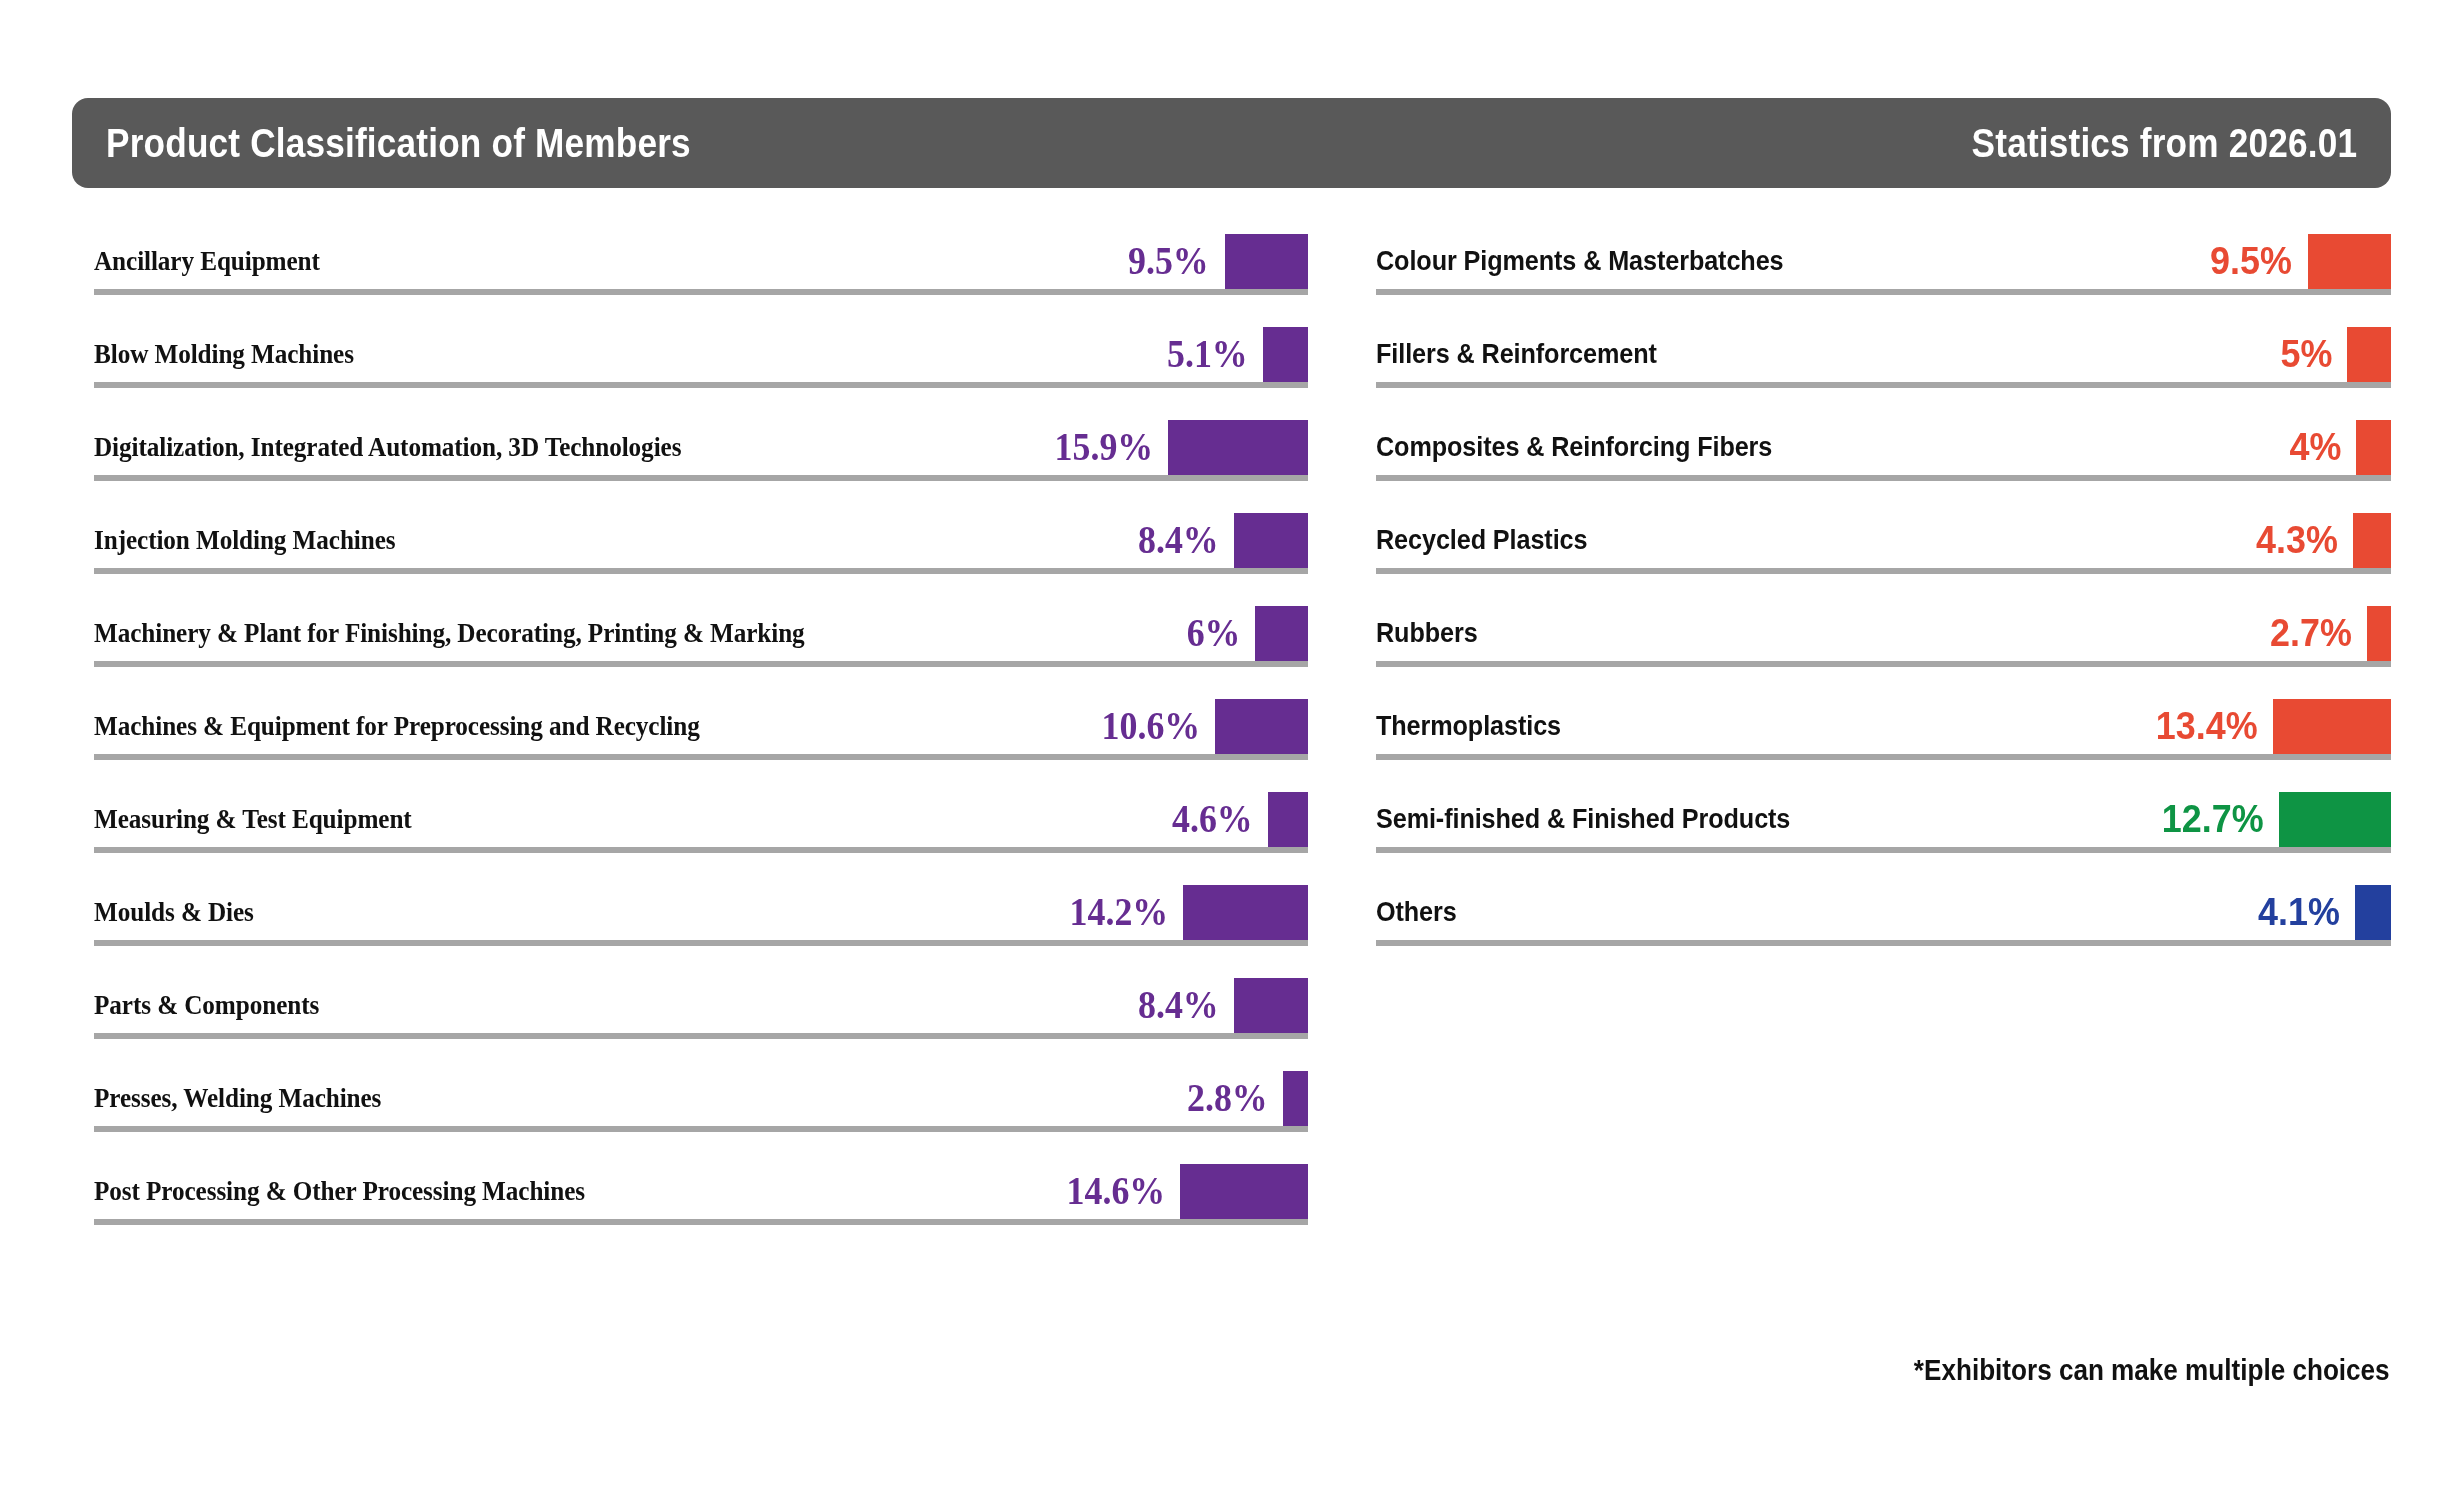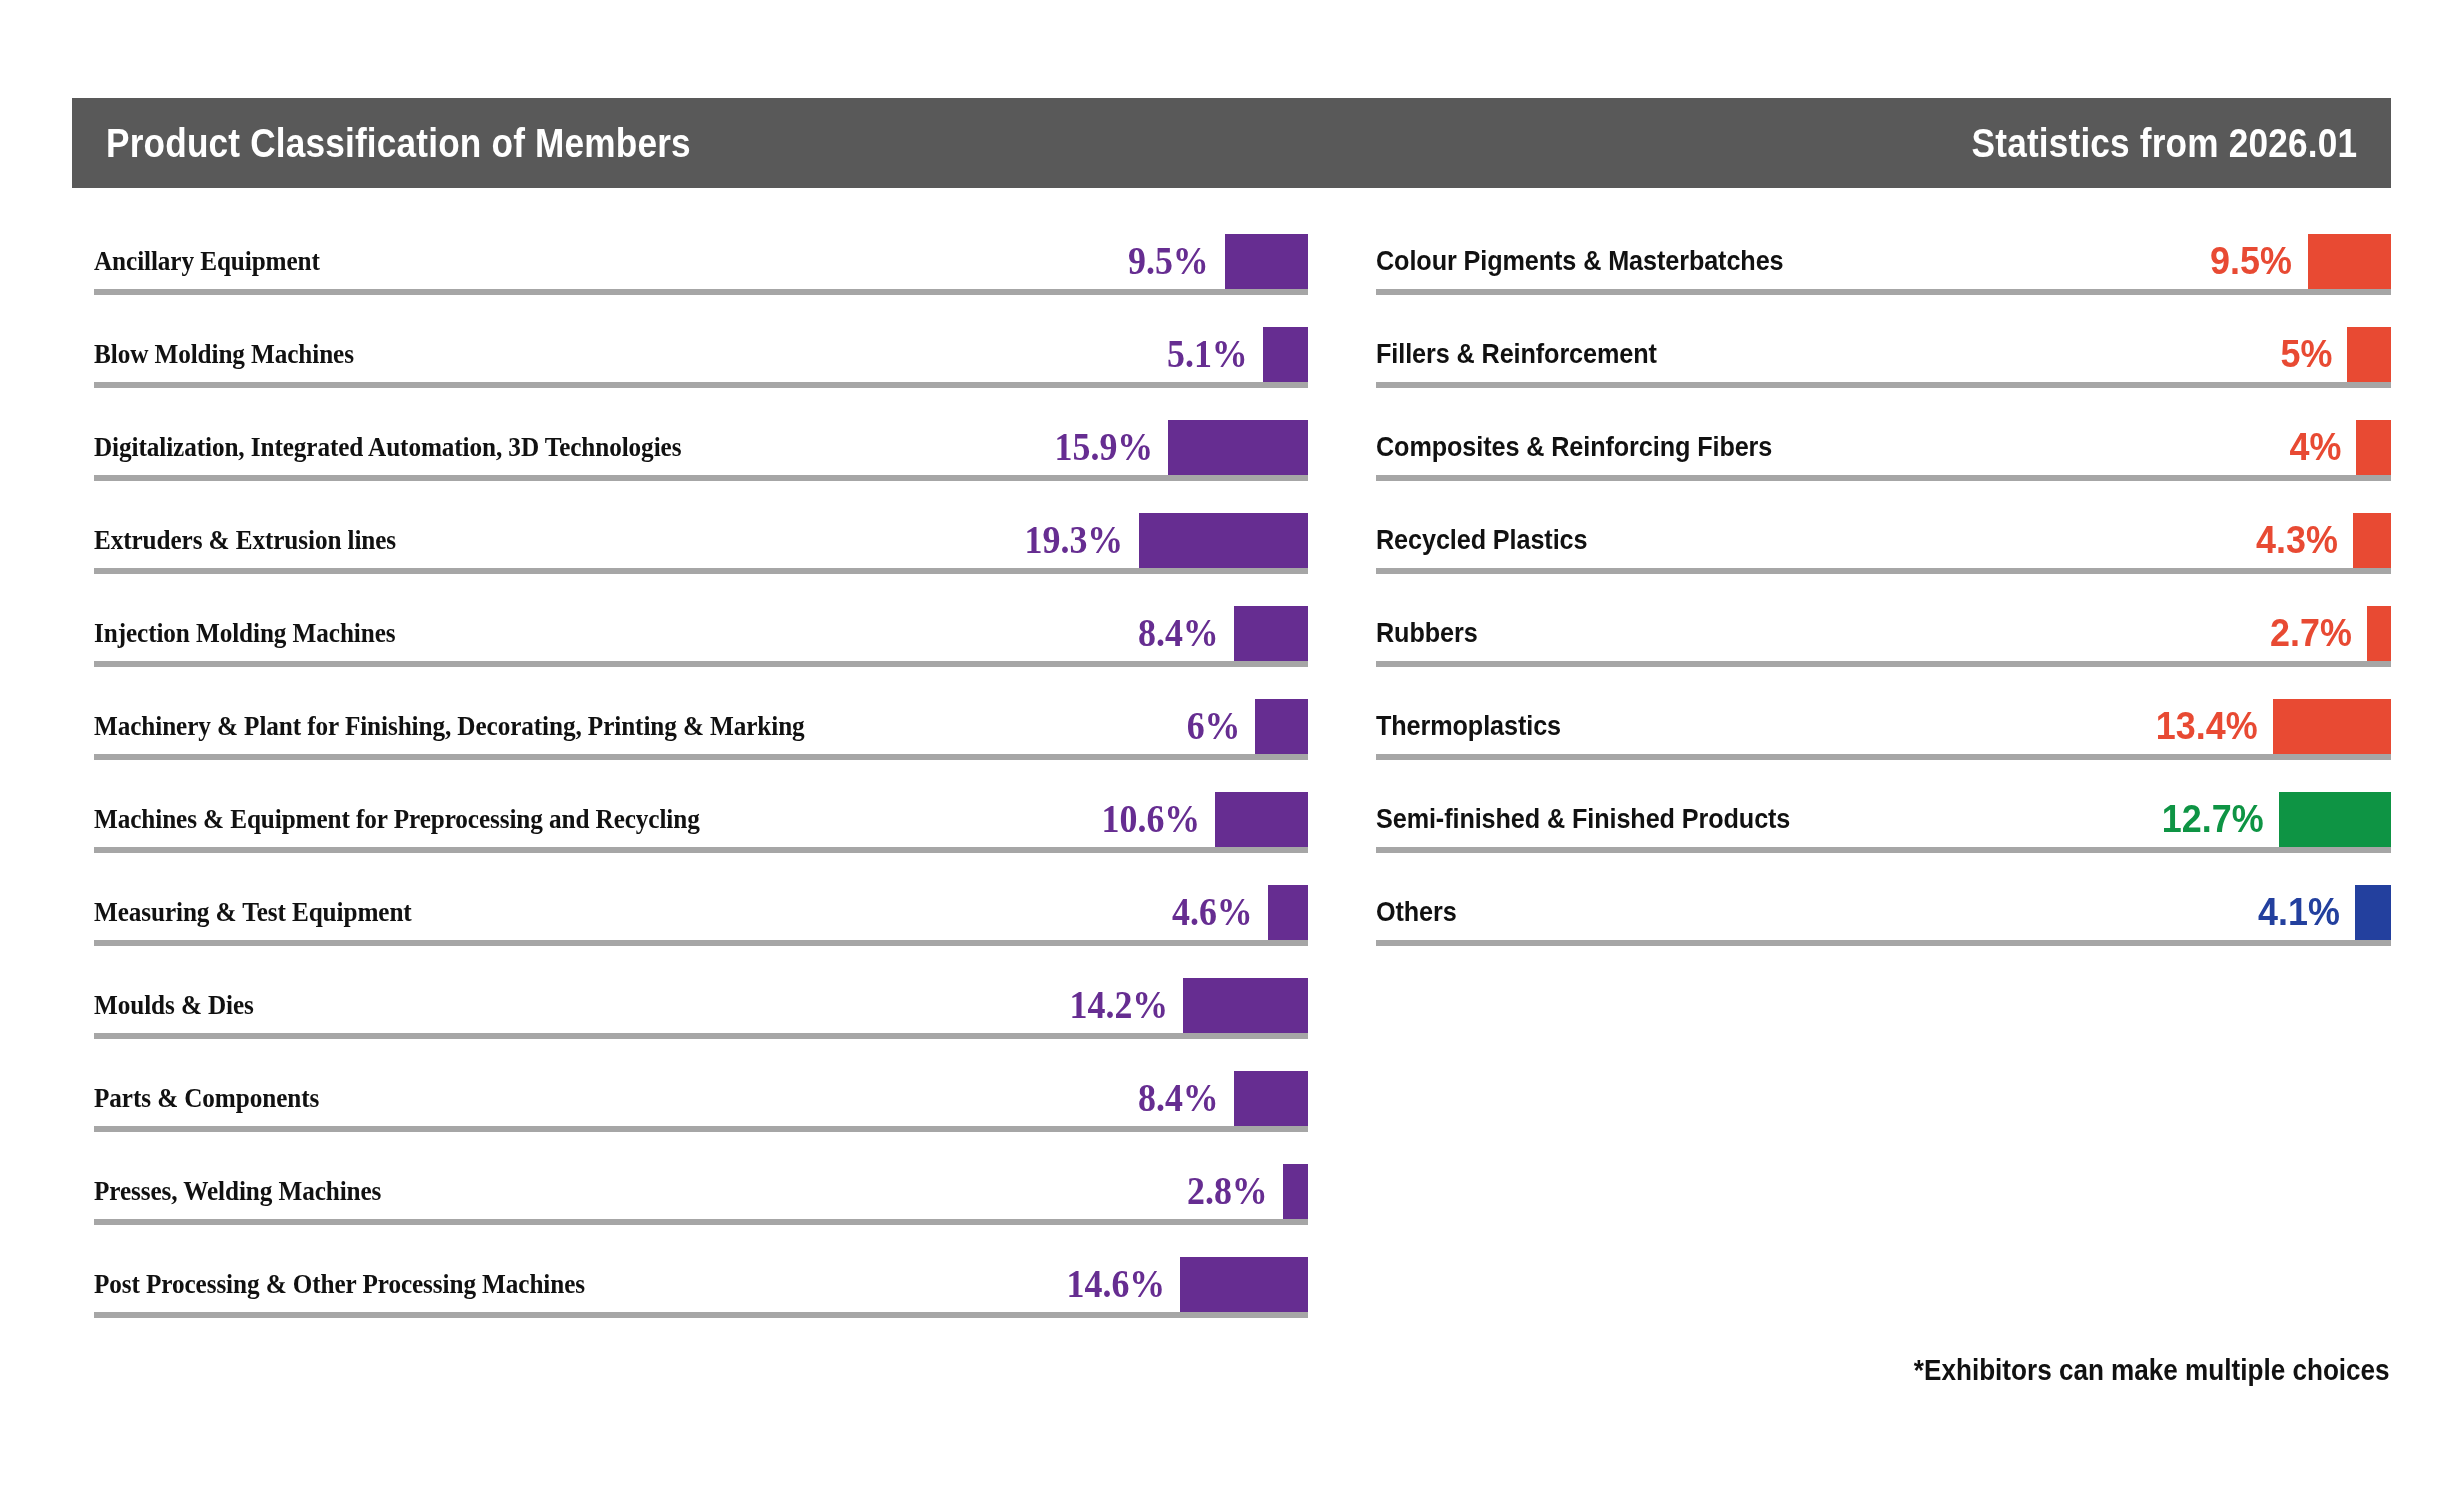--- a/index.html
+++ b/index.html
@@ -21,20 +21,21 @@
     position: absolute;
     left: 72px;
     top: 98px;
     width: 2319px;
     height: 90px;
     background: #595959;
     display: flex;
     align-items: center;
     justify-content: space-between;
     padding: 4px 34px;
+    border-radius: 16px;
   }
 
   #header-title {
     color: #ffffff;
     font-size: 40px;
     font-weight: bold;
     letter-spacing: 0.2px;
     transform: scaleX(0.88);
     transform-origin: left center;
     white-space: nowrap;
@@ -166,28 +167,20 @@
       <div class="bar-row">
         <div class="row-inner">
           <div class="row-label">Digitalization, Integrated Automation, 3D Technologies</div>
           <div class="row-value" style="color: rgb(102, 45, 145); right: 155px;">15.9%</div>
           <div class="row-bar" style="width: 140px; background: rgb(102, 45, 145);"></div>
           <div class="row-baseline" style="background: rgb(166, 166, 166);"></div>
         </div>
       </div>
       <div class="bar-row">
         <div class="row-inner">
-          <div class="row-label">Extruders &amp; Extrusion lines</div>
-          <div class="row-value" style="color: rgb(102, 45, 145); right: 185px;">19.3%</div>
-          <div class="row-bar" style="width: 169px; background: rgb(102, 45, 145);"></div>
-          <div class="row-baseline" style="background: rgb(166, 166, 166);"></div>
-        </div>
-      </div>
-      <div class="bar-row">
-        <div class="row-inner">
           <div class="row-label">Injection Molding Machines</div>
           <div class="row-value" style="color: rgb(102, 45, 145); right: 89px;">8.4%</div>
           <div class="row-bar" style="width: 74px; background: rgb(102, 45, 145);"></div>
           <div class="row-baseline" style="background: rgb(166, 166, 166);"></div>
         </div>
       </div>
       <div class="bar-row">
         <div class="row-inner">
           <div class="row-label">Machinery &amp; Plant for Finishing, Decorating, Printing &amp; Marking</div>
           <div class="row-value" style="color: rgb(102, 45, 145); right: 68px;">6%</div>

